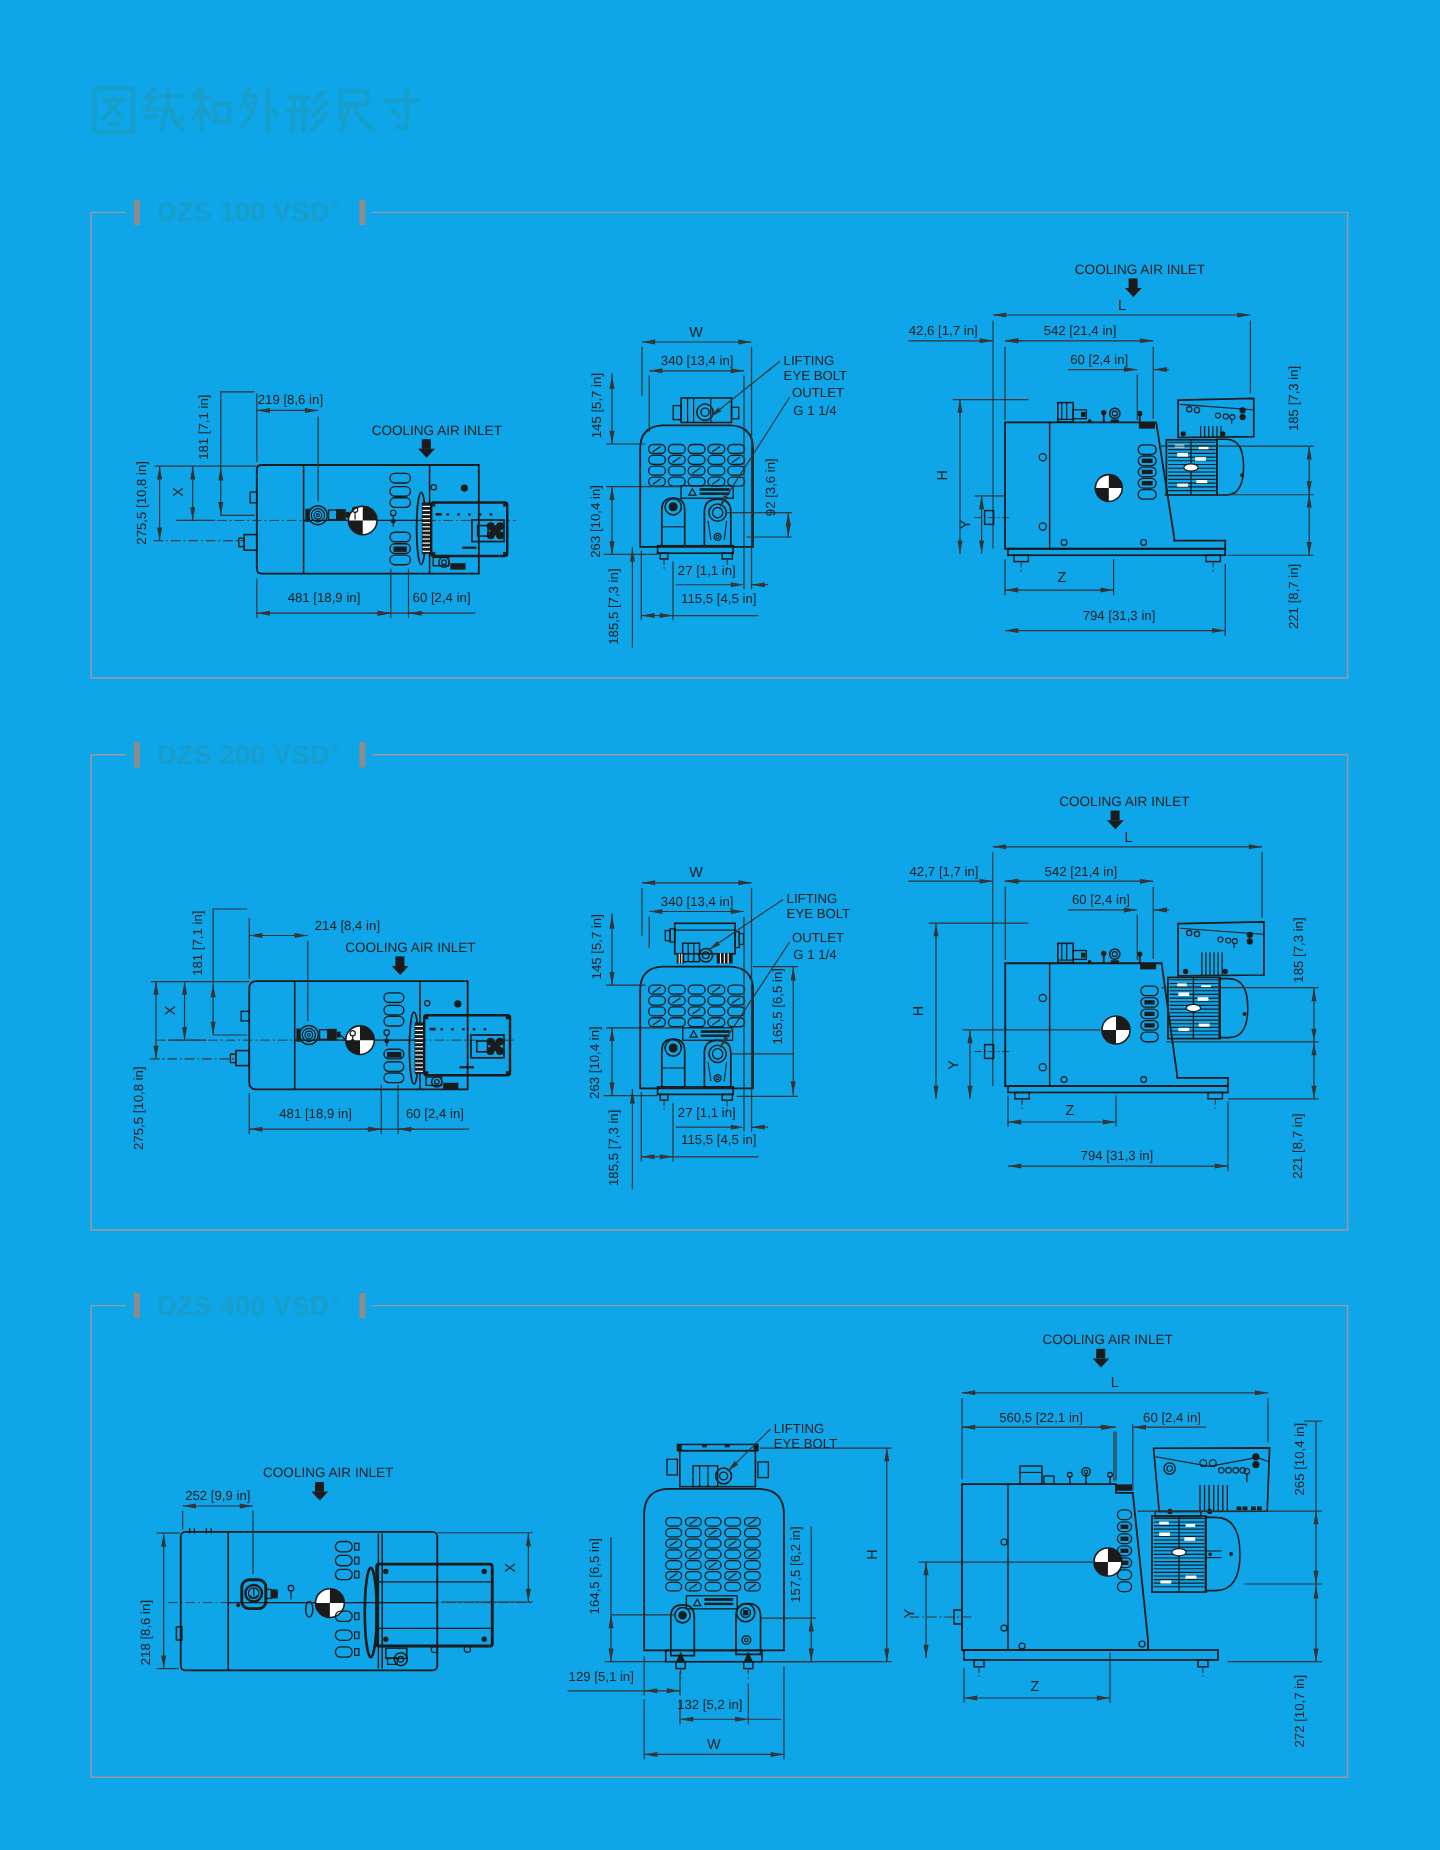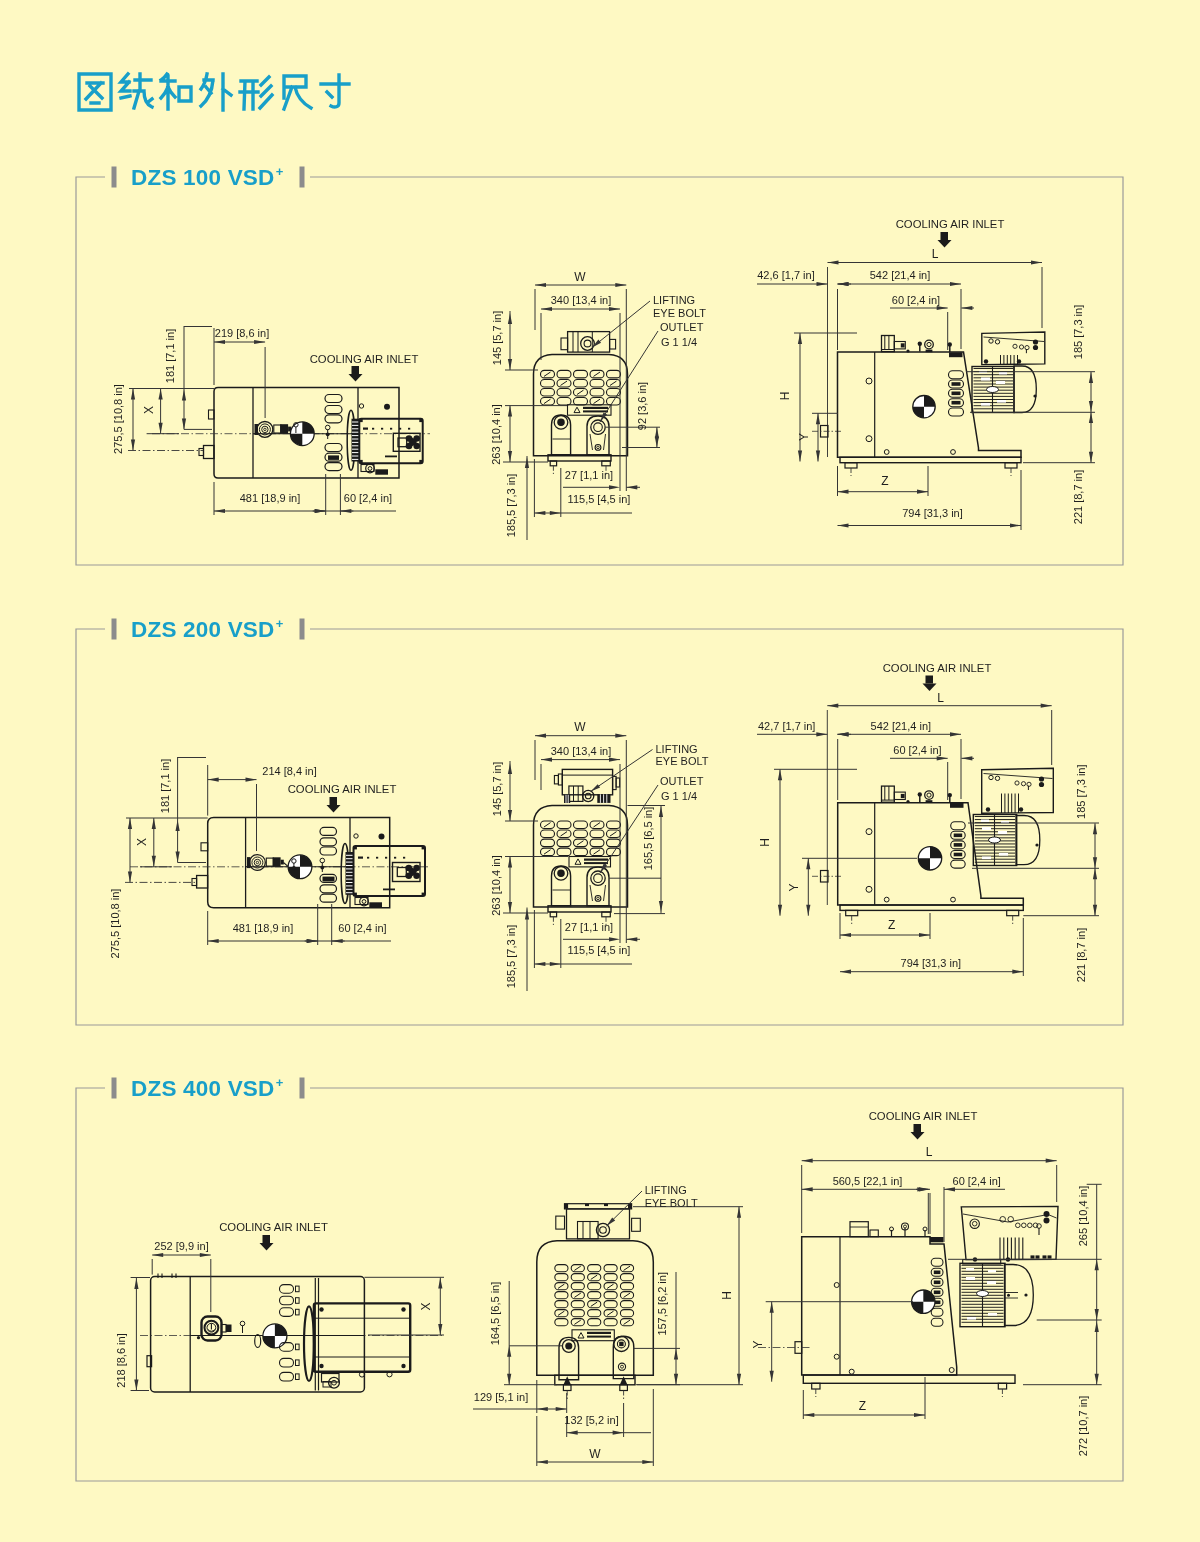--- a/index.html
+++ b/index.html
@@ -1,14 +1,14 @@
 <!DOCTYPE html>
 <html><head><meta charset="utf-8"><title>d</title><style>
 html,body{margin:0;padding:0;background:#ffffff;}
-#page{position:relative;width:1200px;height:1542px;background:#fef9c3;overflow:hidden;font-family:"Liberation Sans",sans-serif;}
+#page{position:relative;width:1200px;height:1542px;background:#0ea5e9;overflow:hidden;font-family:"Liberation Sans",sans-serif;}
 </style></head><body>
 <div id="page">
 <svg width="1200" height="1542" viewBox="0 0 1200 1542">
 
 <g>
         <g transform="translate(78,72)">
           <path d="M1,2 H33 V38 H1 ZM9,11 H25M23,11 L8,27M12,14 L24,26M13,31 H21" fill="none" stroke="#189fc9" stroke-width="3.4" stroke-linecap="square"></path>
         </g>
         <g transform="translate(118,72)">
           <path d="M10,2 L3,10 H11M11,10 L3,19 H12M3,26 L12,24M17,8 H33M22,2 V19M16,19 H26M21,19 L16,36M26,19 C26,28 29,33 34,35M30,30 L34,27" fill="none" stroke="#189fc9" stroke-width="3.4" stroke-linecap="square"></path>

